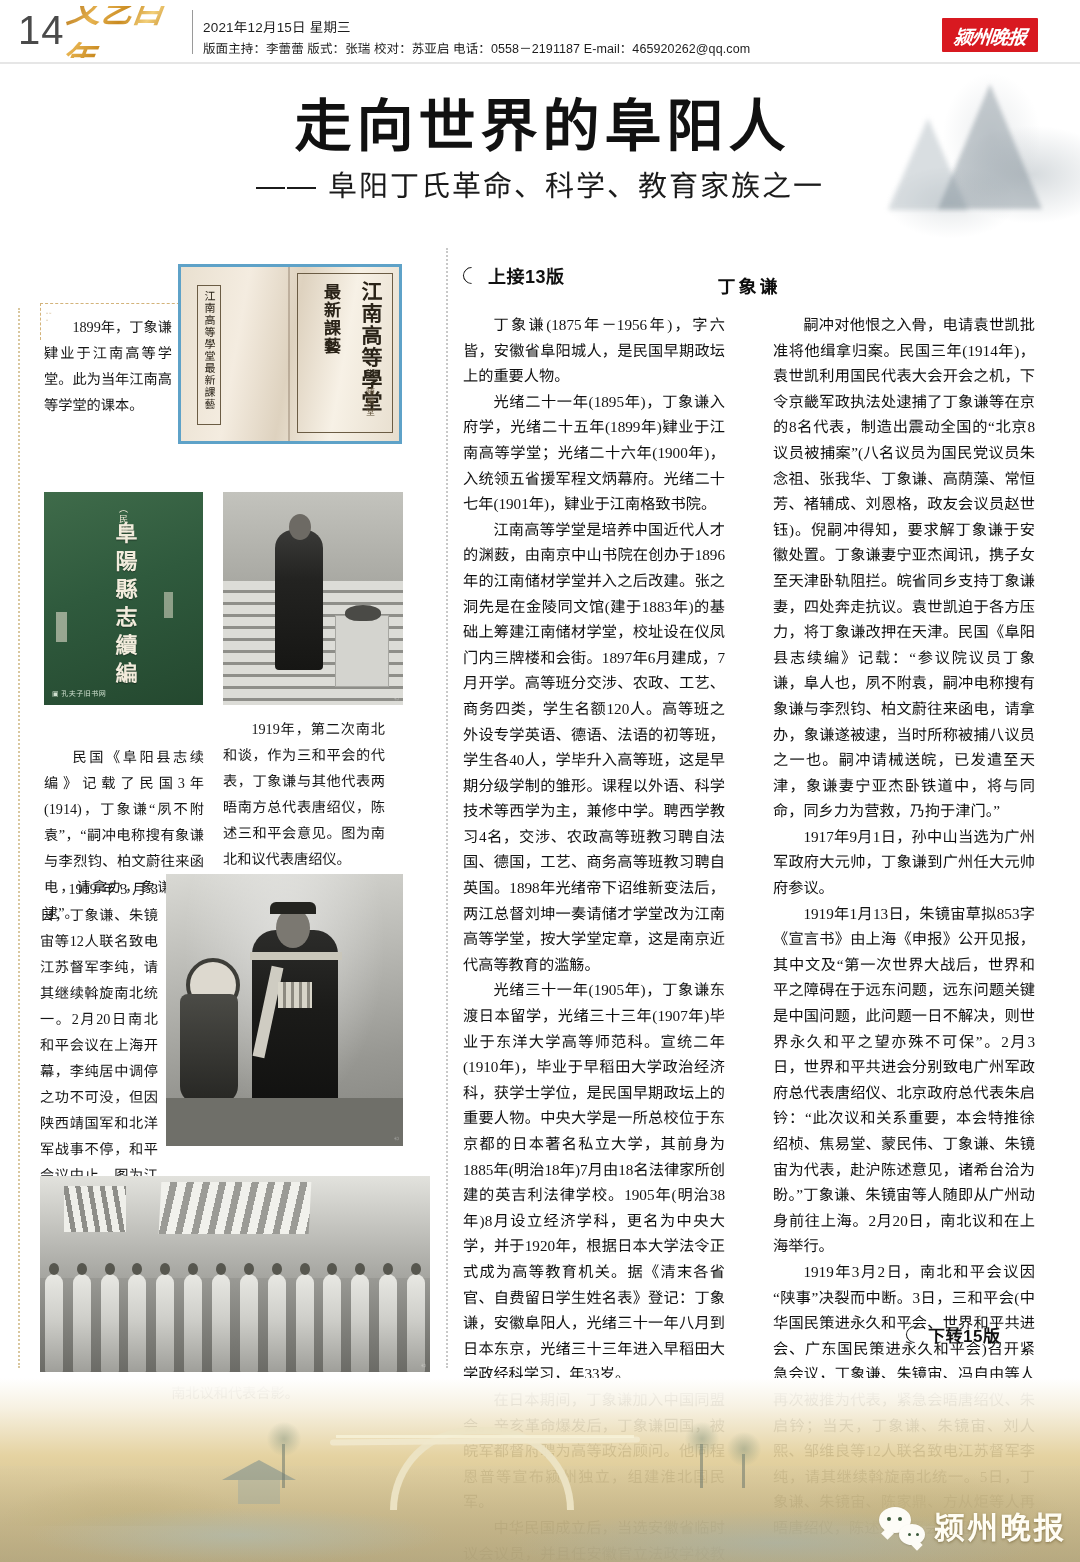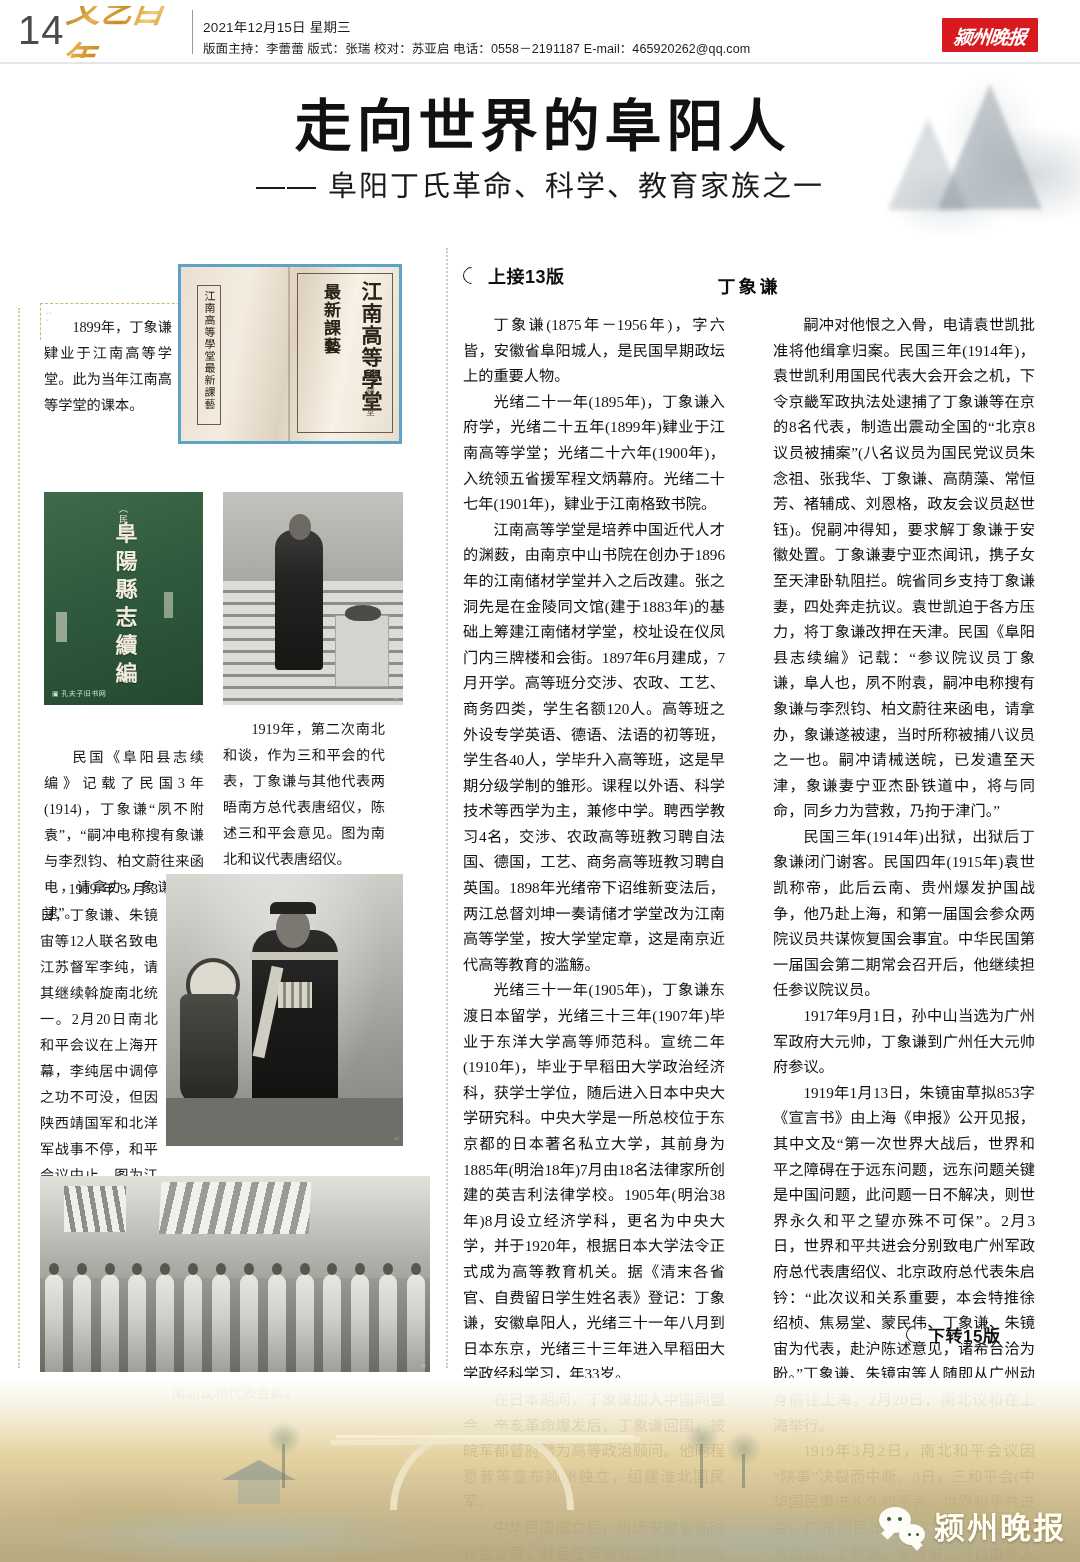--- a/index.html
+++ b/index.html
@@ -500,29 +500,28 @@
     <span class="arrow-ico"></span>
     <span>上接13版</span>
   </div>
 
   <div class="byline">丁象谦</div>
 
   <div class="col col-mid">
     <p>丁象谦(1875年－1956年)，字六皆，安徽省阜阳城人，是民国早期政坛上的重要人物。</p>
     <p>光绪二十一年(1895年)，丁象谦入府学，光绪二十五年(1899年)肄业于江南高等学堂；光绪二十六年(1900年)，入统领五省援军程文炳幕府。光绪二十七年(1901年)，肄业于江南格致书院。</p>
     <p>江南高等学堂是培养中国近代人才的渊薮，由南京中山书院在创办于1896年的江南储材学堂并入之后改建。张之洞先是在金陵同文馆(建于1883年)的基础上筹建江南储材学堂，校址设在仪凤门内三牌楼和会街。1897年6月建成，7月开学。高等班分交涉、农政、工艺、商务四类，学生名额120人。高等班之外设专学英语、德语、法语的初等班，学生各40人，学毕升入高等班，这是早期分级学制的雏形。课程以外语、科学技术等西学为主，兼修中学。聘西学教习4名，交涉、农政高等班教习聘自法国、德国，工艺、商务高等班教习聘自英国。1898年光绪帝下诏维新变法后，两江总督刘坤一奏请储才学堂改为江南高等学堂，按大学堂定章，这是南京近代高等教育的滥觞。</p>
-    <p>光绪三十一年(1905年)，丁象谦东渡日本留学，光绪三十三年(1907年)毕业于东洋大学高等师范科。宣统二年(1910年)，毕业于早稻田大学政治经济科，获学士学位，随后进入日本中央大学研究科。中央大学是一所总校位于东京都的日本著名私立大学，其前身为1885年(明治18年)7月由18名法律家所创建的英吉利法律学校。1905年(明治38年)8月设立经济学科，更名为中央大学，并于1920年，根据日本大学法令正式成为高等教育机关。据《清末各省官、自费留日学生姓名表》登记：丁象谦，安徽阜阳人，光绪三十一年八月到日本东京，光绪三十三年进入早稻田大学政经科学习，年33岁。</p>
+    <p>光绪三十一年(1905年)，丁象谦东渡日本留学，光绪三十三年(1907年)毕业于东洋大学高等师范科。宣统二年(1910年)，毕业于早稻田大学政治经济科，获学士学位，是民国早期政坛上的重要人物。中央大学是一所总校位于东京都的日本著名私立大学，其前身为1885年(明治18年)7月由18名法律家所创建的英吉利法律学校。1905年(明治38年)8月设立经济学科，更名为中央大学，并于1920年，根据日本大学法令正式成为高等教育机关。据《清末各省官、自费留日学生姓名表》登记：丁象谦，安徽阜阳人，光绪三十一年八月到日本东京，光绪三十三年进入早稻田大学政经科学习，年33岁。</p>
     <p>在日本期间，丁象谦加入中国同盟会。辛亥革命爆发后，丁象谦回国，被皖军都督府聘为高等政治顾问。他同程恩普等宣布颍州独立，组建淮北国民军。</p>
     <p>中华民国成立后，当选安徽省临时议会议员，并且任安徽官立法政学校教员。后与他人创建江淮大学，并任教授。民国二年(1913年)，当选为第一届国会参议院议员。</p>
 
   </div>
 
   <div class="col col-right">
     <p>嗣冲对他恨之入骨，电请袁世凯批准将他缉拿归案。民国三年(1914年)，袁世凯利用国民代表大会开会之机，下令京畿军政执法处逮捕了丁象谦等在京的8名代表，制造出震动全国的“北京8议员被捕案”(八名议员为国民党议员朱念祖、张我华、丁象谦、高荫藻、常恒芳、褚辅成、刘恩格，政友会议员赵世钰)。倪嗣冲得知，要求解丁象谦于安徽处置。丁象谦妻宁亚杰闻讯，携子女至天津卧轨阻拦。皖省同乡支持丁象谦妻，四处奔走抗议。袁世凯迫于各方压力，将丁象谦改押在天津。民国《阜阳县志续编》记载：“参议院议员丁象谦，阜人也，夙不附袁，嗣冲电称搜有象谦与李烈钧、柏文蔚往来函电，请拿办，象谦遂被逮，当时所称被捕八议员之一也。嗣冲请械送皖，已发遣至天津，象谦妻宁亚杰卧铁道中，将与同命，同乡力为营救，乃拘于津门。”</p>
-    <p>民国三年(1914年)出狱，出狱后丁象谦闭门谢客。民国四年(1915年)袁世凯称帝，此后云南、贵州爆发护国战争，他乃赴上海，和第一届国会参众两院议员共谋恢复国会事宜。中华民国第一届国会第二期常会召开后，他继续担任参议院议员。</p>
     <p>1917年9月1日，孙中山当选为广州军政府大元帅，丁象谦到广州任大元帅府参议。</p>
     <p>1919年1月13日，朱镜宙草拟853字《宣言书》由上海《申报》公开见报，其中文及“第一次世界大战后，世界和平之障碍在于远东问题，远东问题关键是中国问题，此问题一日不解决，则世界永久和平之望亦殊不可保”。2月3日，世界和平共进会分别致电广州军政府总代表唐绍仪、北京政府总代表朱启钤：“此次议和关系重要，本会特推徐绍桢、焦易堂、蒙民伟、丁象谦、朱镜宙为代表，赴沪陈述意见，诸希台洽为盼。”丁象谦、朱镜宙等人随即从广州动身前往上海。2月20日，南北议和在上海举行。</p>
     <p>1919年3月2日，南北和平会议因“陕事”决裂而中断。3日，三和平会(中华国民策进永久和平会、世界和平共进会、广东国民策进永久和平会)召开紧急会议，丁象谦、朱镜宙、冯自由等人再次被推为代表，紧急会晤唐绍仪、朱启钤；当天，丁象谦、朱镜宙、刘人熙、邹维良等12人联名致电江苏督军李纯，请其继续斡旋南北统一。5日，丁象谦、朱镜宙、陈家鼎、方从炬等人再晤唐绍仪，陈述三和平会意见。</p>
   </div>
 
   <div class="jump-out">
     <span class="arrow-ico"></span>
     <span>下转15版</span>
   </div>
 

